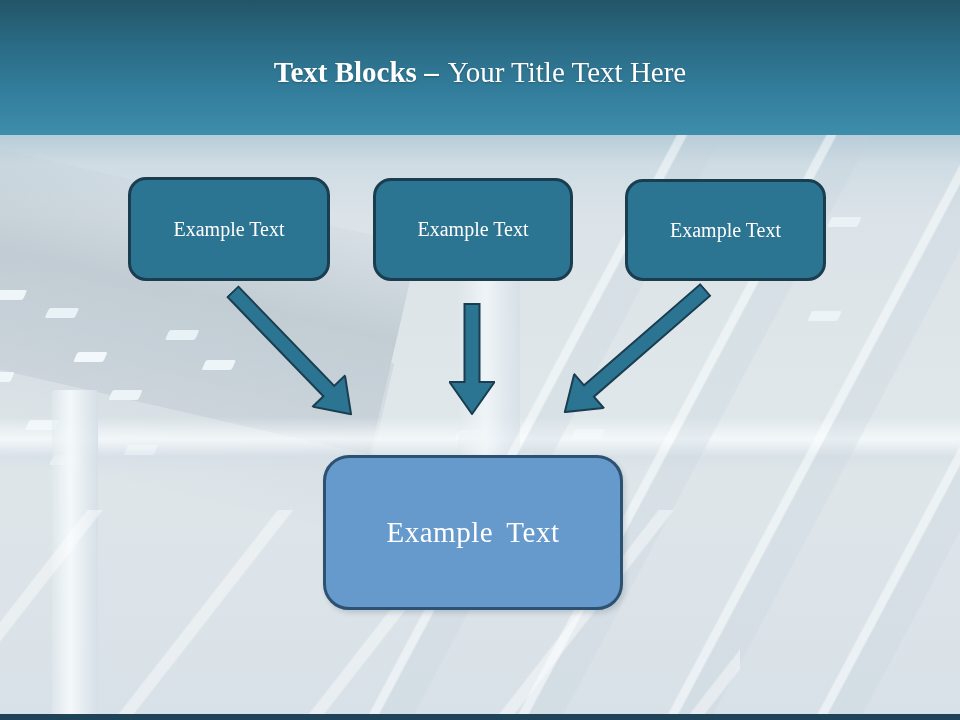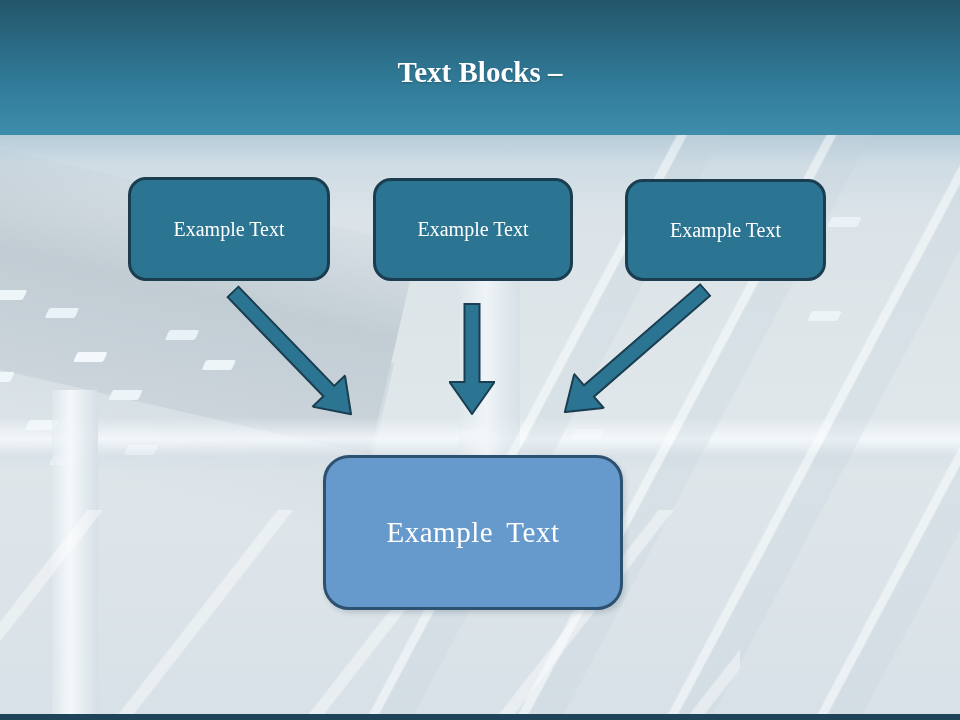--- a/index.html
+++ b/index.html
@@ -86,20 +86,21 @@
     <div class="balcony"></div>
     <div class="pillar-left"></div>
     <div class="pillar-center"></div>
     <div class="escalator"></div>
     <div class="floor-streaks"></div>
   </div>
 
   <div class="header">
     <div class="title-row">
       <span class="title-bold">Text Blocks –</span>
+      <span class="title-reg">Your Title Text Here</span>
     </div>
   </div>
 
   <div class="tblock tblock-1">
     <span>Example Text</span>
   </div>
   <div class="tblock tblock-2">
     <span>Example Text</span>
   </div>
   <div class="tblock tblock-3">

